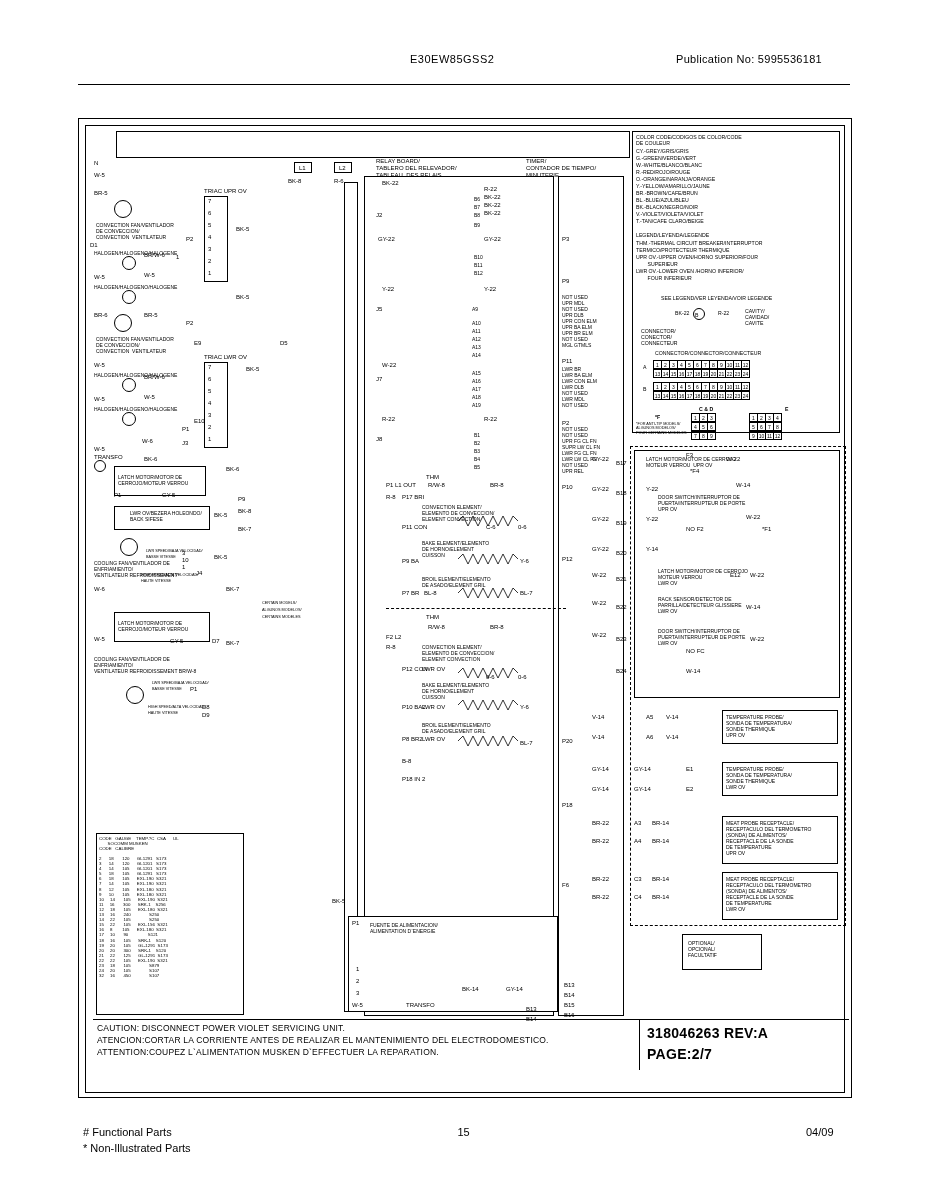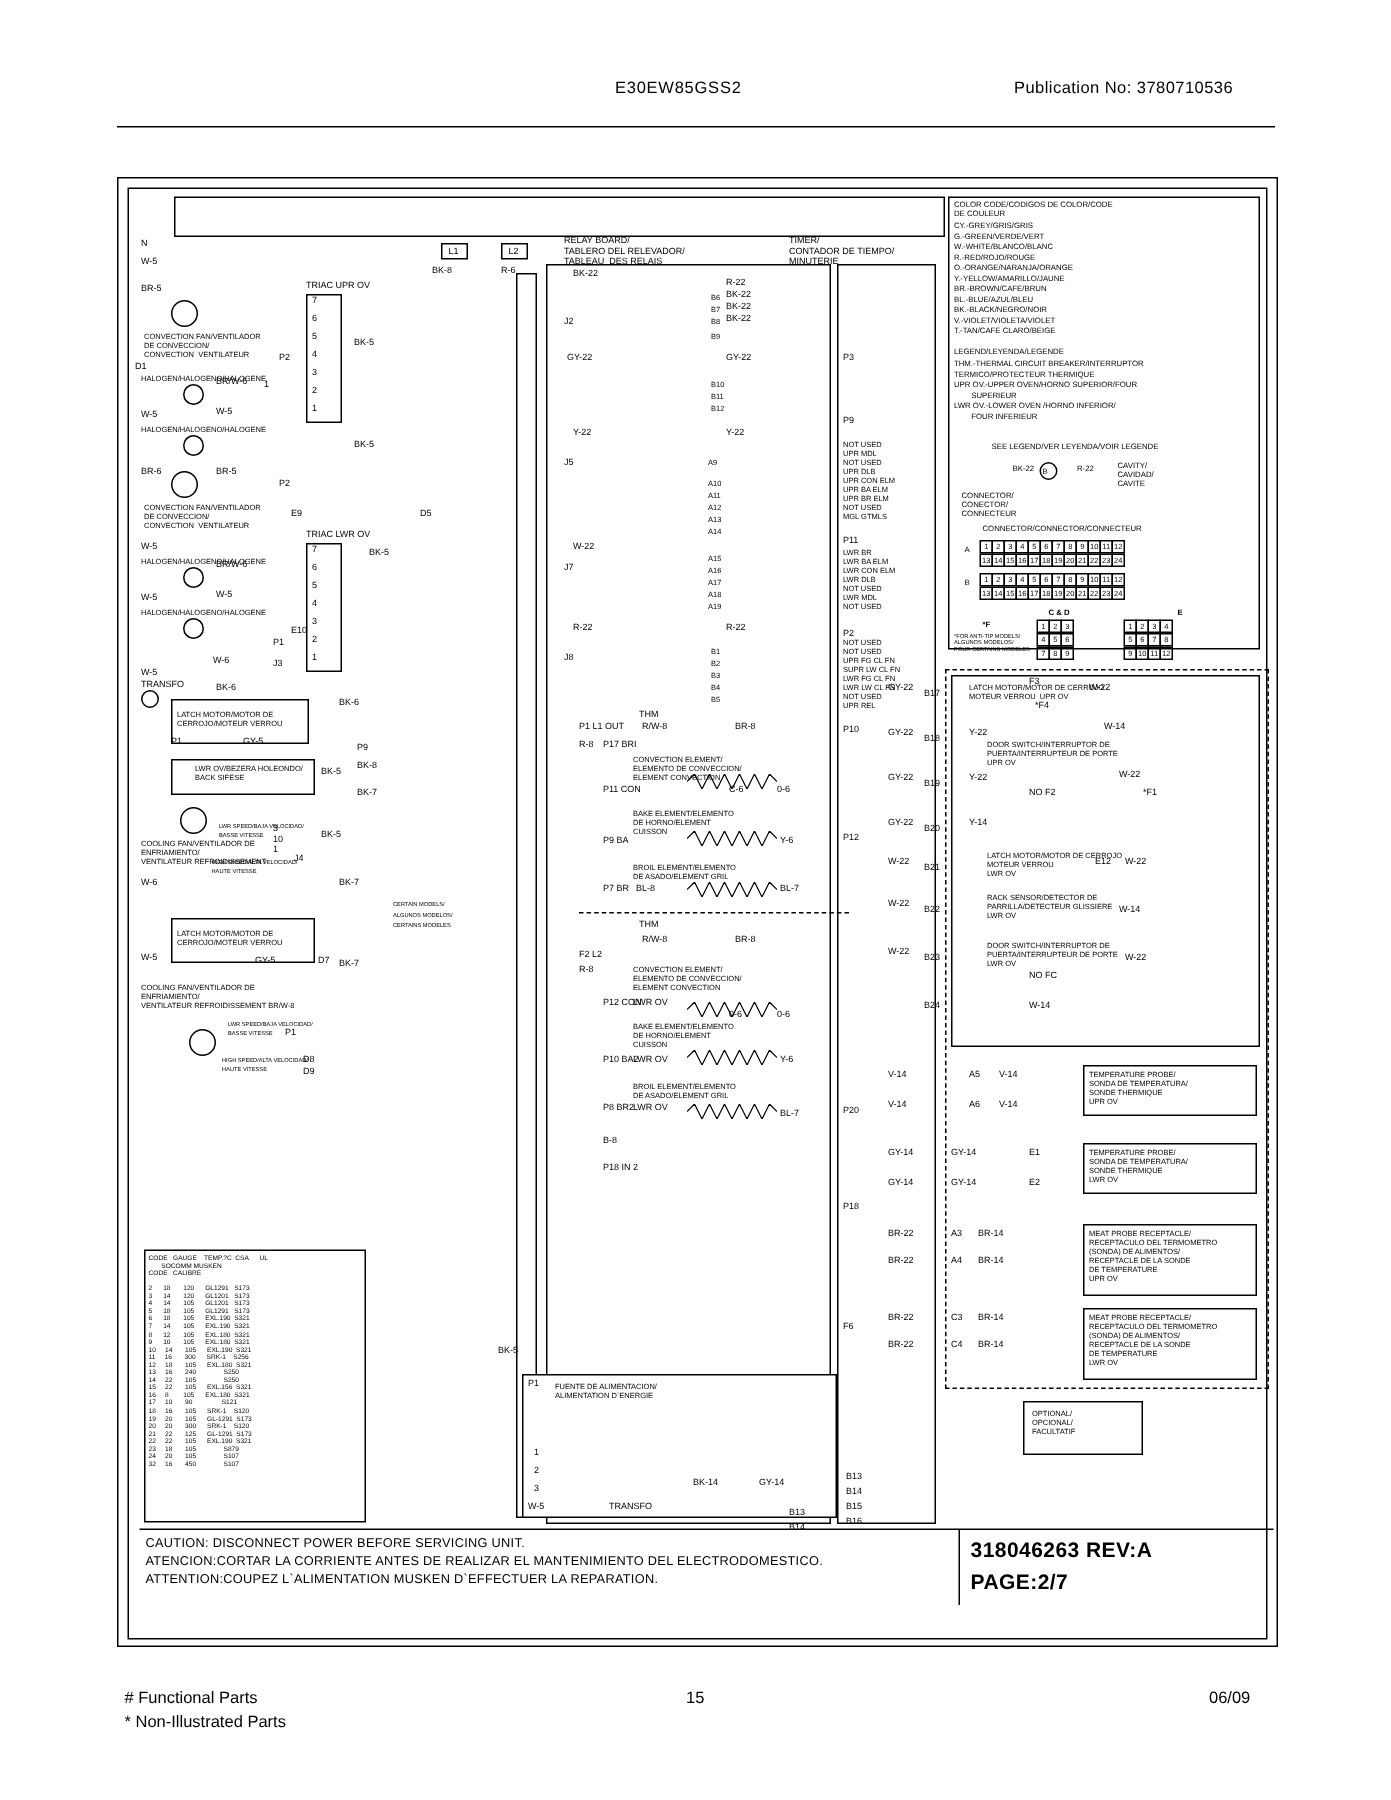--- a/index.html
+++ b/index.html
@@ -43,27 +43,27 @@
   .wtable{position:absolute;left:10px;top:707px;width:146px;height:180px;border:1px solid #000;}
   .wt{position:absolute;font-size:4.4px;line-height:5.1px;white-space:pre;}
   svg{display:block;}
 </style>
 </head>
 <body>
 
 <div class="page">
 
   <div class="hdr-model">E30EW85GSS2</div>
-  <div class="hdr-pub">Publication No:  3780710536</div>
+  <div class="hdr-pub">Publication No:  5995536181</div>
   <div class="hdr-rule"></div>
 
   <div class="ftr-l1"># Functional Parts</div>
   <div class="ftr-l2">* Non-Illustrated Parts</div>
   <div class="ftr-page">15</div>
-  <div class="ftr-date">06/09</div>
+  <div class="ftr-date">04/09</div>
 
   <div class="frame">
     <div class="inner">
 
       <div class="diagbox"></div>
 
       <div class="legend">
         <div class="legtxt" style="left:3px;top:2px;">COLOR CODE/CODIGOS DE COLOR/CODE
 DE COULEUR</div>
         <div class="legtxt" style="left:3px;top:16px;">CY.-GREY/GRIS/GRIS</div>
@@ -645,21 +645,21 @@
 19     20       105      GL-1291  S173
 20     20       300      SRK-1    S120
 21     22       125      GL-1291  S173
 22     22       105      EXL.190  S321
 23     18       105               S879
 24     20       105               S107
 32     16       450               S107</div>
       </div>
 
       <div class="caution">
-        <div class="cautxt" style="left:4px;top:3px;">CAUTION: DISCONNECT POWER BEFORE SERVICING UNIT.</div>
+        <div class="cautxt" style="left:4px;top:3px;">CAUTION: DISCONNECT POWER VIOLET SERVICING UNIT.</div>
         <div class="cautxt" style="left:4px;top:15px;">ATENCION:CORTAR LA CORRIENTE ANTES DE REALIZAR EL MANTENIMIENTO DEL ELECTRODOMESTICO.</div>
         <div class="cautxt" style="left:4px;top:27px;">ATTENTION:COUPEZ L`ALIMENTATION MUSKEN D`EFFECTUER LA REPARATION.</div>
         <div class="vl" style="left:546px;top:0;height:50px;"></div>
         <div class="partno" style="left:554px;top:5px;">318046263  REV:A</div>
         <div class="partno" style="left:554px;top:26px;">PAGE:2/7</div>
       </div>
 
     </div>
   </div>
 </div>

